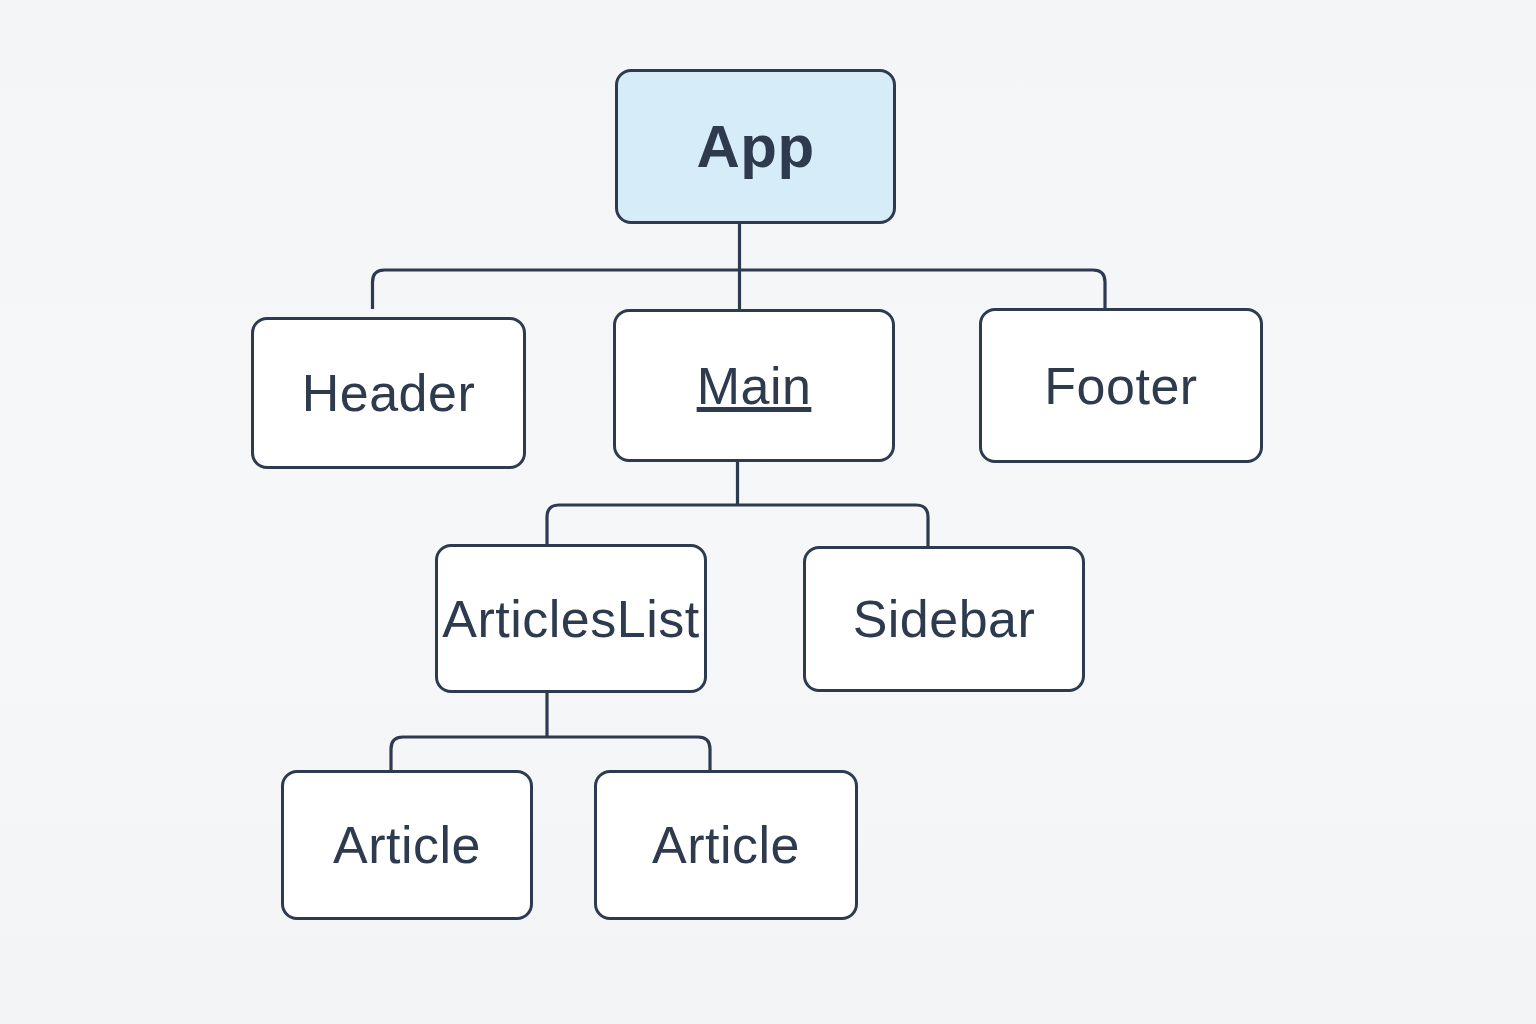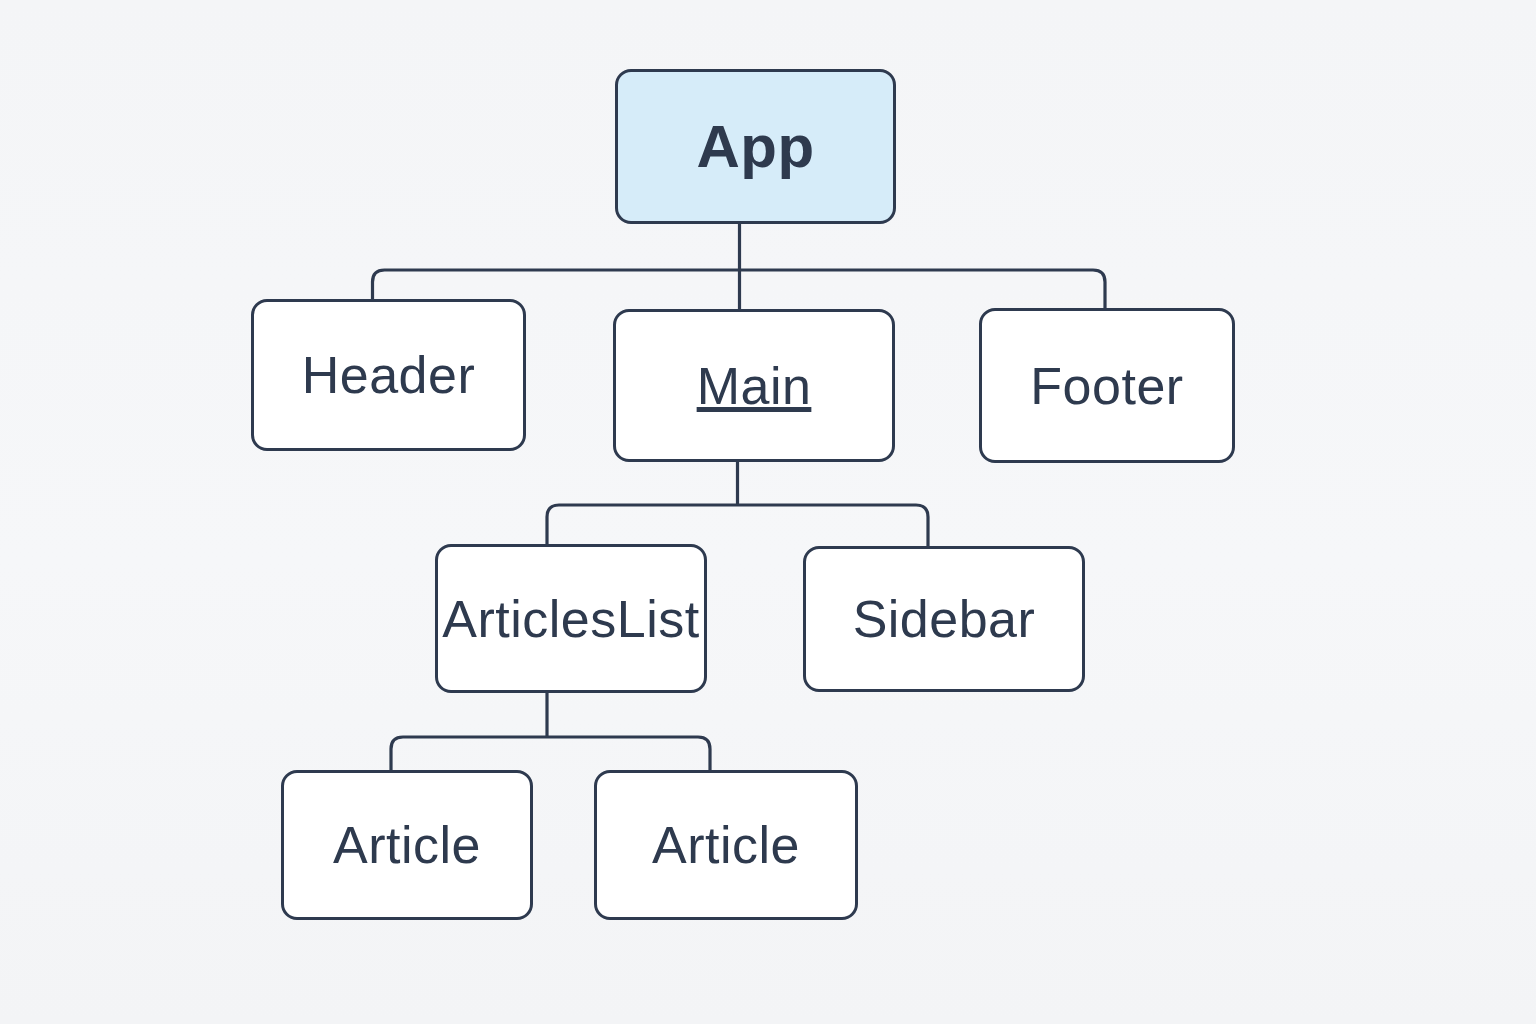--- a/index.html
+++ b/index.html
@@ -44,23 +44,23 @@
     line-height:1;
     margin-left:16px;
   }
   .node--root{
     background:var(--root-fill);
     font-weight:700;
     font-size:60px;
   }
   
   .node--app         {left:599px; top:69px;  width:281px; height:155px;}
-  .node--header      {left:235px; top:299px; width:275px; height:152px;}
+  .node--header      {left:235px; top:317px; width:275px; height:152px;}
   .node--main        {left:597px; top:309px; width:282px; height:153px;text-decoration:underline;}
-  .node--footer      {left:963px; top:308px; width:256px; height:155px;}
+  .node--footer      {left:963px; top:308px; width:284px; height:155px;}
   .node--articleslist{left:419px; top:544px; width:272px; height:149px;}
   .node--sidebar     {left:787px; top:546px; width:282px; height:146px;}
   .node--article1    {left:265px; top:770px; width:252px; height:150px;}
   .node--article2    {left:578px; top:770px; width:264px; height:150px;}
 </style>
 </head>
 <body>
 
 <div class="canvas">
 

